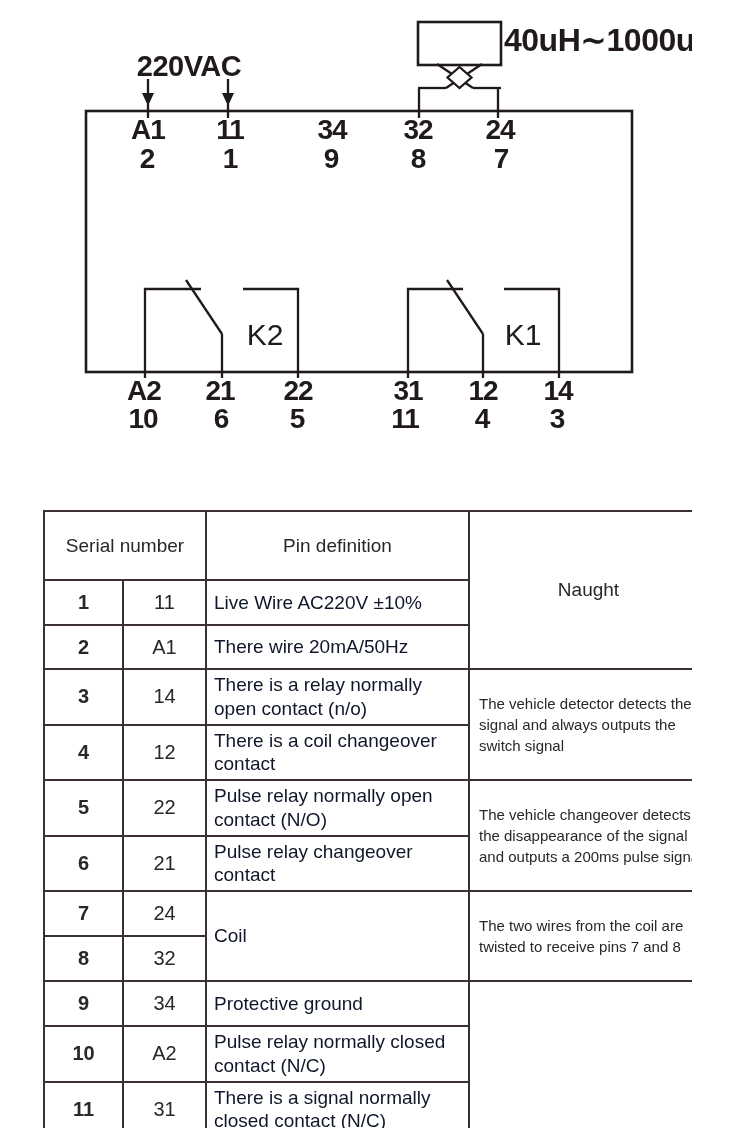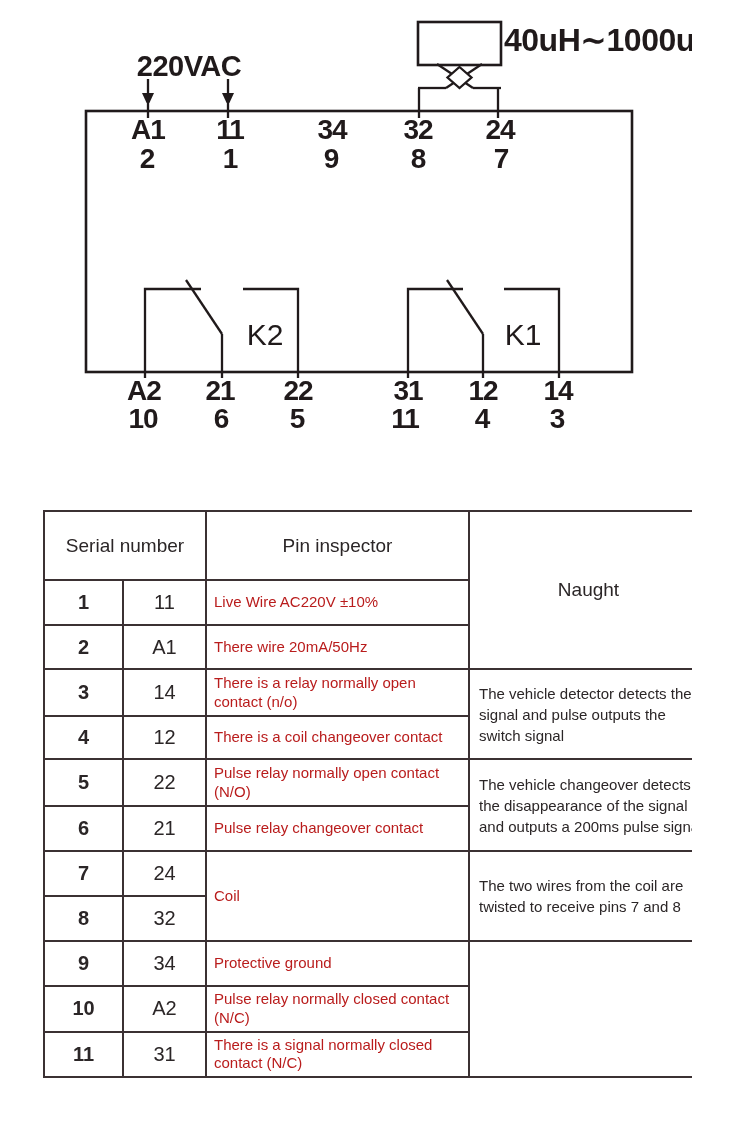--- a/index.html
+++ b/index.html
@@ -18,21 +18,21 @@
   .relay-label { font-size:30px; font-weight:500; text-anchor:middle; }
 
   table.pin-table {
     position:absolute; left:43px; top:510px; width:664px;
     border-collapse:collapse; table-layout:fixed; background:#fff;
   }
   table.pin-table td { border:2px solid #3b3133; vertical-align:middle; overflow:hidden; }
   .c-head   { text-align:center; font-size:19px; color:#2b2627; }
   .c-serial { text-align:center; font-size:20px; font-weight:bold; color:#2b2627; }
   .c-pin    { text-align:center; font-size:20px; color:#2b2627; }
-  .c-def    { font-size:15px; padding:3px 4px 3px 7px; line-height:1.25; color:#b91c1c; }
+  .c-def    { font-size:19px; padding:3px 4px 3px 7px; line-height:1.25; color:#0f172a; }
   .c-parse  { font-size:15px; padding:4px 4px 4px 9px; line-height:1.4; color:#2b2627; }
   .h-hdr { height:69px; } .h-r1 { height:45px; } .h-r2 { height:44px; }
   .h-r3 { height:47px; }  .h-r4 { height:43px; } .h-r5 { height:47px; }
   .h-r6 { height:45px; }  .h-r7 { height:45px; } .h-r8 { height:45px; }
   .h-r9 { height:45px; }  .h-r10 { height:45px; } .h-r11 { height:45px; }
 </style>
 </head>
 <body>
 
 <div class="page">
@@ -113,38 +113,38 @@
   <table class="pin-table">
     <colgroup>
       <col style="width:79px">
         <col style="width:83px">
         <col style="width:263px">
         <col style="width:239px">
     </colgroup>
     <tbody>
       <tr class="h-hdr">
         <td class="c-head" colspan="2">Serial number</td>
-        <td class="c-head">Pin inspector</td>
+        <td class="c-head">Pin definition</td>
         <td class="c-head" rowspan="3">Naught</td>
       </tr>
       <tr class="h-r1">
         <td class="c-serial">1</td>
         <td class="c-pin">11</td>
         <td class="c-def">Live Wire AC220V ±10%</td>
       </tr>
       <tr class="h-r2">
         <td class="c-serial">2</td>
         <td class="c-pin">A1</td>
         <td class="c-def">There wire 20mA/50Hz</td>
       </tr>
       <tr class="h-r3">
         <td class="c-serial">3</td>
         <td class="c-pin">14</td>
         <td class="c-def">There is a relay normally open contact (n/o)</td>
-        <td class="c-parse" rowspan="2">The vehicle detector detects the signal and pulse outputs the switch signal</td>
+        <td class="c-parse" rowspan="2">The vehicle detector detects the signal and always outputs the switch signal</td>
       </tr>
       <tr class="h-r4">
         <td class="c-serial">4</td>
         <td class="c-pin">12</td>
         <td class="c-def">There is a coil changeover contact</td>
       </tr>
       <tr class="h-r5">
         <td class="c-serial">5</td>
         <td class="c-pin">22</td>
         <td class="c-def">Pulse relay normally open contact (N/O)</td>

